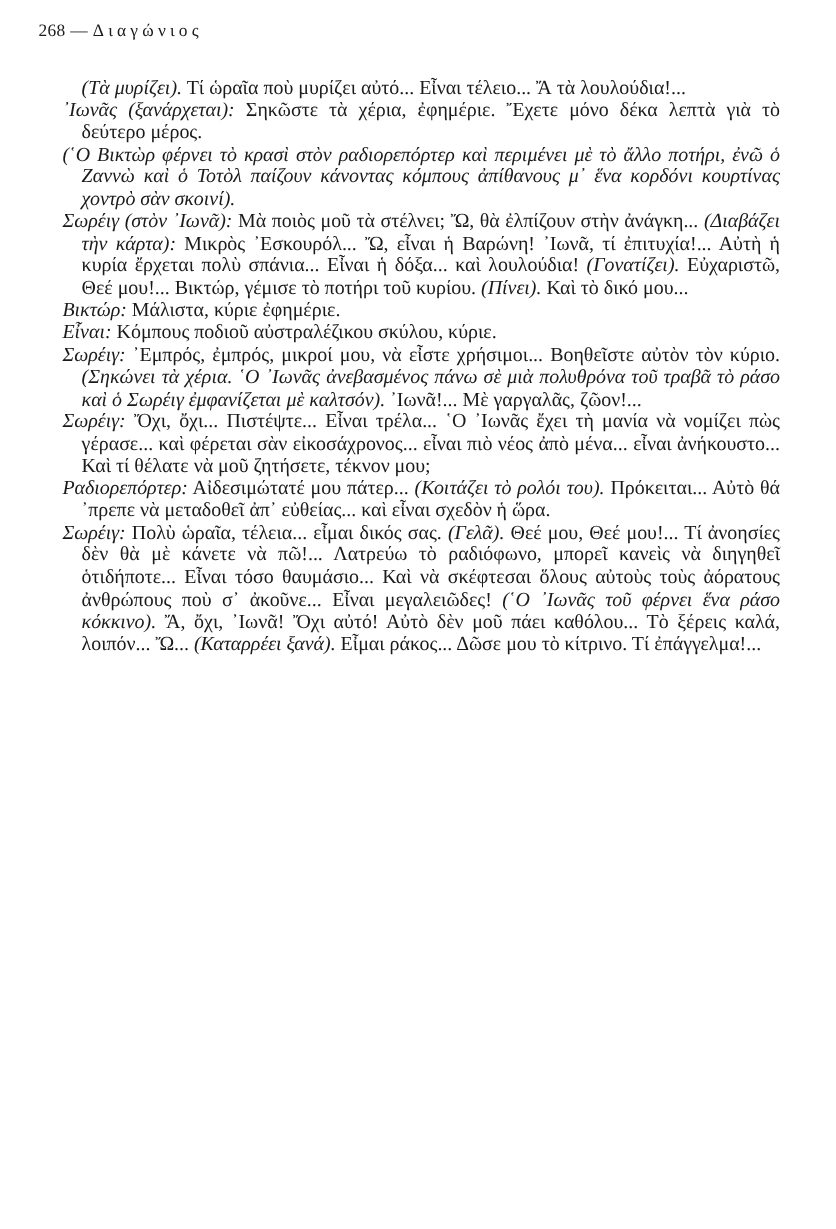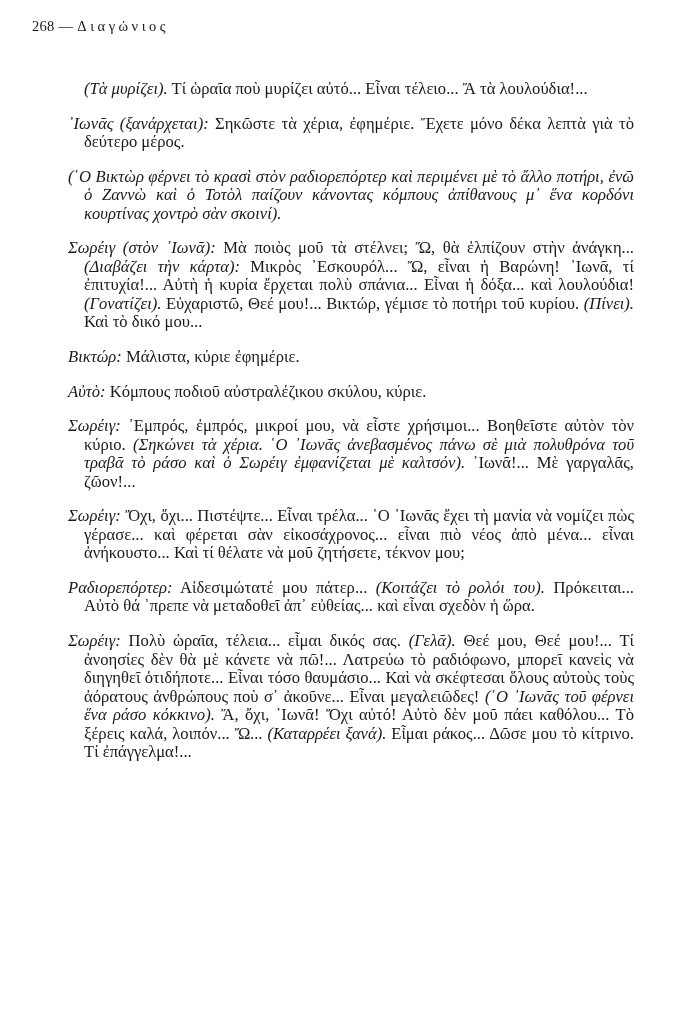--- a/index.html
+++ b/index.html
@@ -29,39 +29,39 @@
       left: 52px; top: 64px;
       width: 598px;
       font-family: "Liberation Serif", serif;
       font-size: 16.6px;
       line-height: 18.55px;
       text-align: justify;
     }
     .para {
       padding-left: 16px;
       text-indent: -16px;
-      margin: 16px;
+      margin: 0;
     }
     .para.cont { padding-left: 16px; text-indent: 0; }
     .para.stage { padding-left: 16px; text-indent: -16px; }
     .it { font-style: italic; }
   </style>
 </head>
 <body>
 
 <div class="page">
   <div class="running-head">
     <span>268</span><span> — </span><span class="title">Διαγώνιος</span>
   </div>
 
   <div class="body" id="body">
       <p class="para cont"><span class="it">(Τὰ μυρίζει).</span><span> Τί ὡραῖα ποὺ μυρίζει αὐτό... Εἶναι τέλειο... Ἄ τὰ λουλούδια!...</span></p>
       <p class="para"><span class="it">᾿Ιωνᾶς (ξανάρχεται):</span><span> Σηκῶστε τὰ χέρια, ἐφημέριε. Ἔχετε μόνο δέκα λεπτὰ γιὰ τὸ δεύτερο μέρος.</span></p>
       <p class="para stage"><span class="it">(῾Ο Βικτὼρ φέρνει τὸ κρασὶ στὸν ραδιορεπόρτερ καὶ περιμένει μὲ τὸ ἄλλο ποτήρι, ἐνῶ ὁ Ζαννὼ καὶ ὁ Τοτὸλ παίζουν κάνοντας κόμπους ἀπίθανους μ᾿ ἕνα κορδόνι κουρτίνας χοντρὸ σὰν σκοινί).</span></p>
       <p class="para"><span class="it">Σωρέιγ (στὸν ᾿Ιωνᾶ):</span><span> Μὰ ποιὸς μοῦ τὰ στέλνει; Ὤ, θὰ ἐλπίζουν στὴν ἀνάγκη... </span><span class="it">(Διαβάζει τὴν κάρτα):</span><span> Μικρὸς ᾿Εσκουρόλ... Ὤ, εἶναι ἡ Βαρώνη! ᾿Ιωνᾶ, τί ἐπιτυχία!... Αὐτὴ ἡ κυρία ἔρχεται πολὺ σπάνια... Εἶναι ἡ δόξα... καὶ λουλούδια! </span><span class="it">(Γονατίζει).</span><span> Εὐχαριστῶ, Θεέ μου!... Βικτώρ, γέμισε τὸ ποτήρι τοῦ κυρίου. </span><span class="it">(Πίνει).</span><span> Καὶ τὸ δικό μου...</span></p>
       <p class="para"><span class="it">Βικτώρ:</span><span> Μάλιστα, κύριε ἐφημέριε.</span></p>
-      <p class="para"><span class="it">Αὐτὸ:</span><span> Κόμπους ποδιοῦ αὐστραλέζικου σκύλου, κύριε.</span></p>
+      <p class="para"><span class="it">Εἶναι:</span><span> Κόμπους ποδιοῦ αὐστραλέζικου σκύλου, κύριε.</span></p>
       <p class="para"><span class="it">Σωρέιγ:</span><span> ᾿Εμπρός, ἐμπρός, μικροί μου, νὰ εἶστε χρήσιμοι... Βοηθεῖστε αὐτὸν τὸν κύριο. </span><span class="it">(Σηκώνει τὰ χέρια. ῾Ο ᾿Ιωνᾶς ἀνεβασμένος πάνω σὲ μιὰ πολυθρόνα τοῦ τραβᾶ τὸ ράσο καὶ ὁ Σωρέιγ ἐμφανίζεται μὲ καλτσόν).</span><span> ᾿Ιωνᾶ!... Μὲ γαργαλᾶς, ζῶον!...</span></p>
       <p class="para"><span class="it">Σωρέιγ:</span><span> Ὄχι, ὄχι... Πιστέψτε... Εἶναι τρέλα... ῾Ο ᾿Ιωνᾶς ἔχει τὴ μανία νὰ νομίζει πὼς γέρασε... καὶ φέρεται σὰν εἰκοσάχρονος... εἶναι πιὸ νέος ἀπὸ μένα... εἶναι ἀνήκουστο... Καὶ τί θέλατε νὰ μοῦ ζητήσετε, τέκνον μου;</span></p>
       <p class="para"><span class="it">Ραδιορεπόρτερ:</span><span> Αἰδεσιμώτατέ μου πάτερ... </span><span class="it">(Κοιτάζει τὸ ρολόι του).</span><span> Πρόκειται... Αὐτὸ θά ᾿πρεπε νὰ μεταδοθεῖ ἀπ᾿ εὐθείας... καὶ εἶναι σχεδὸν ἡ ὥρα.</span></p>
       <p class="para"><span class="it">Σωρέιγ:</span><span> Πολὺ ὡραῖα, τέλεια... εἶμαι δικός σας. </span><span class="it">(Γελᾶ).</span><span> Θεέ μου, Θεέ μου!... Τί ἀνοησίες δὲν θὰ μὲ κάνετε νὰ πῶ!... Λατρεύω τὸ ραδιόφωνο, μπορεῖ κανεὶς νὰ διηγηθεῖ ὁτιδήποτε... Εἶναι τόσο θαυμάσιο... Καὶ νὰ σκέφτεσαι ὅλους αὐτοὺς τοὺς ἀόρατους ἀνθρώπους ποὺ σ᾿ ἀκοῦνε... Εἶναι μεγαλειῶδες! </span><span class="it">(῾Ο ᾿Ιωνᾶς τοῦ φέρνει ἕνα ράσο κόκκινο).</span><span> Ἄ, ὄχι, ᾿Ιωνᾶ! Ὄχι αὐτό! Αὐτὸ δὲν μοῦ πάει καθόλου... Τὸ ξέρεις καλά, λοιπόν... Ὤ... </span><span class="it">(Καταρρέει ξανά).</span><span> Εἶμαι ράκος... Δῶσε μου τὸ κίτρινο. Τί ἐπάγγελμα!...</span></p>
     </div>
 </div>
 
 </body></html>

